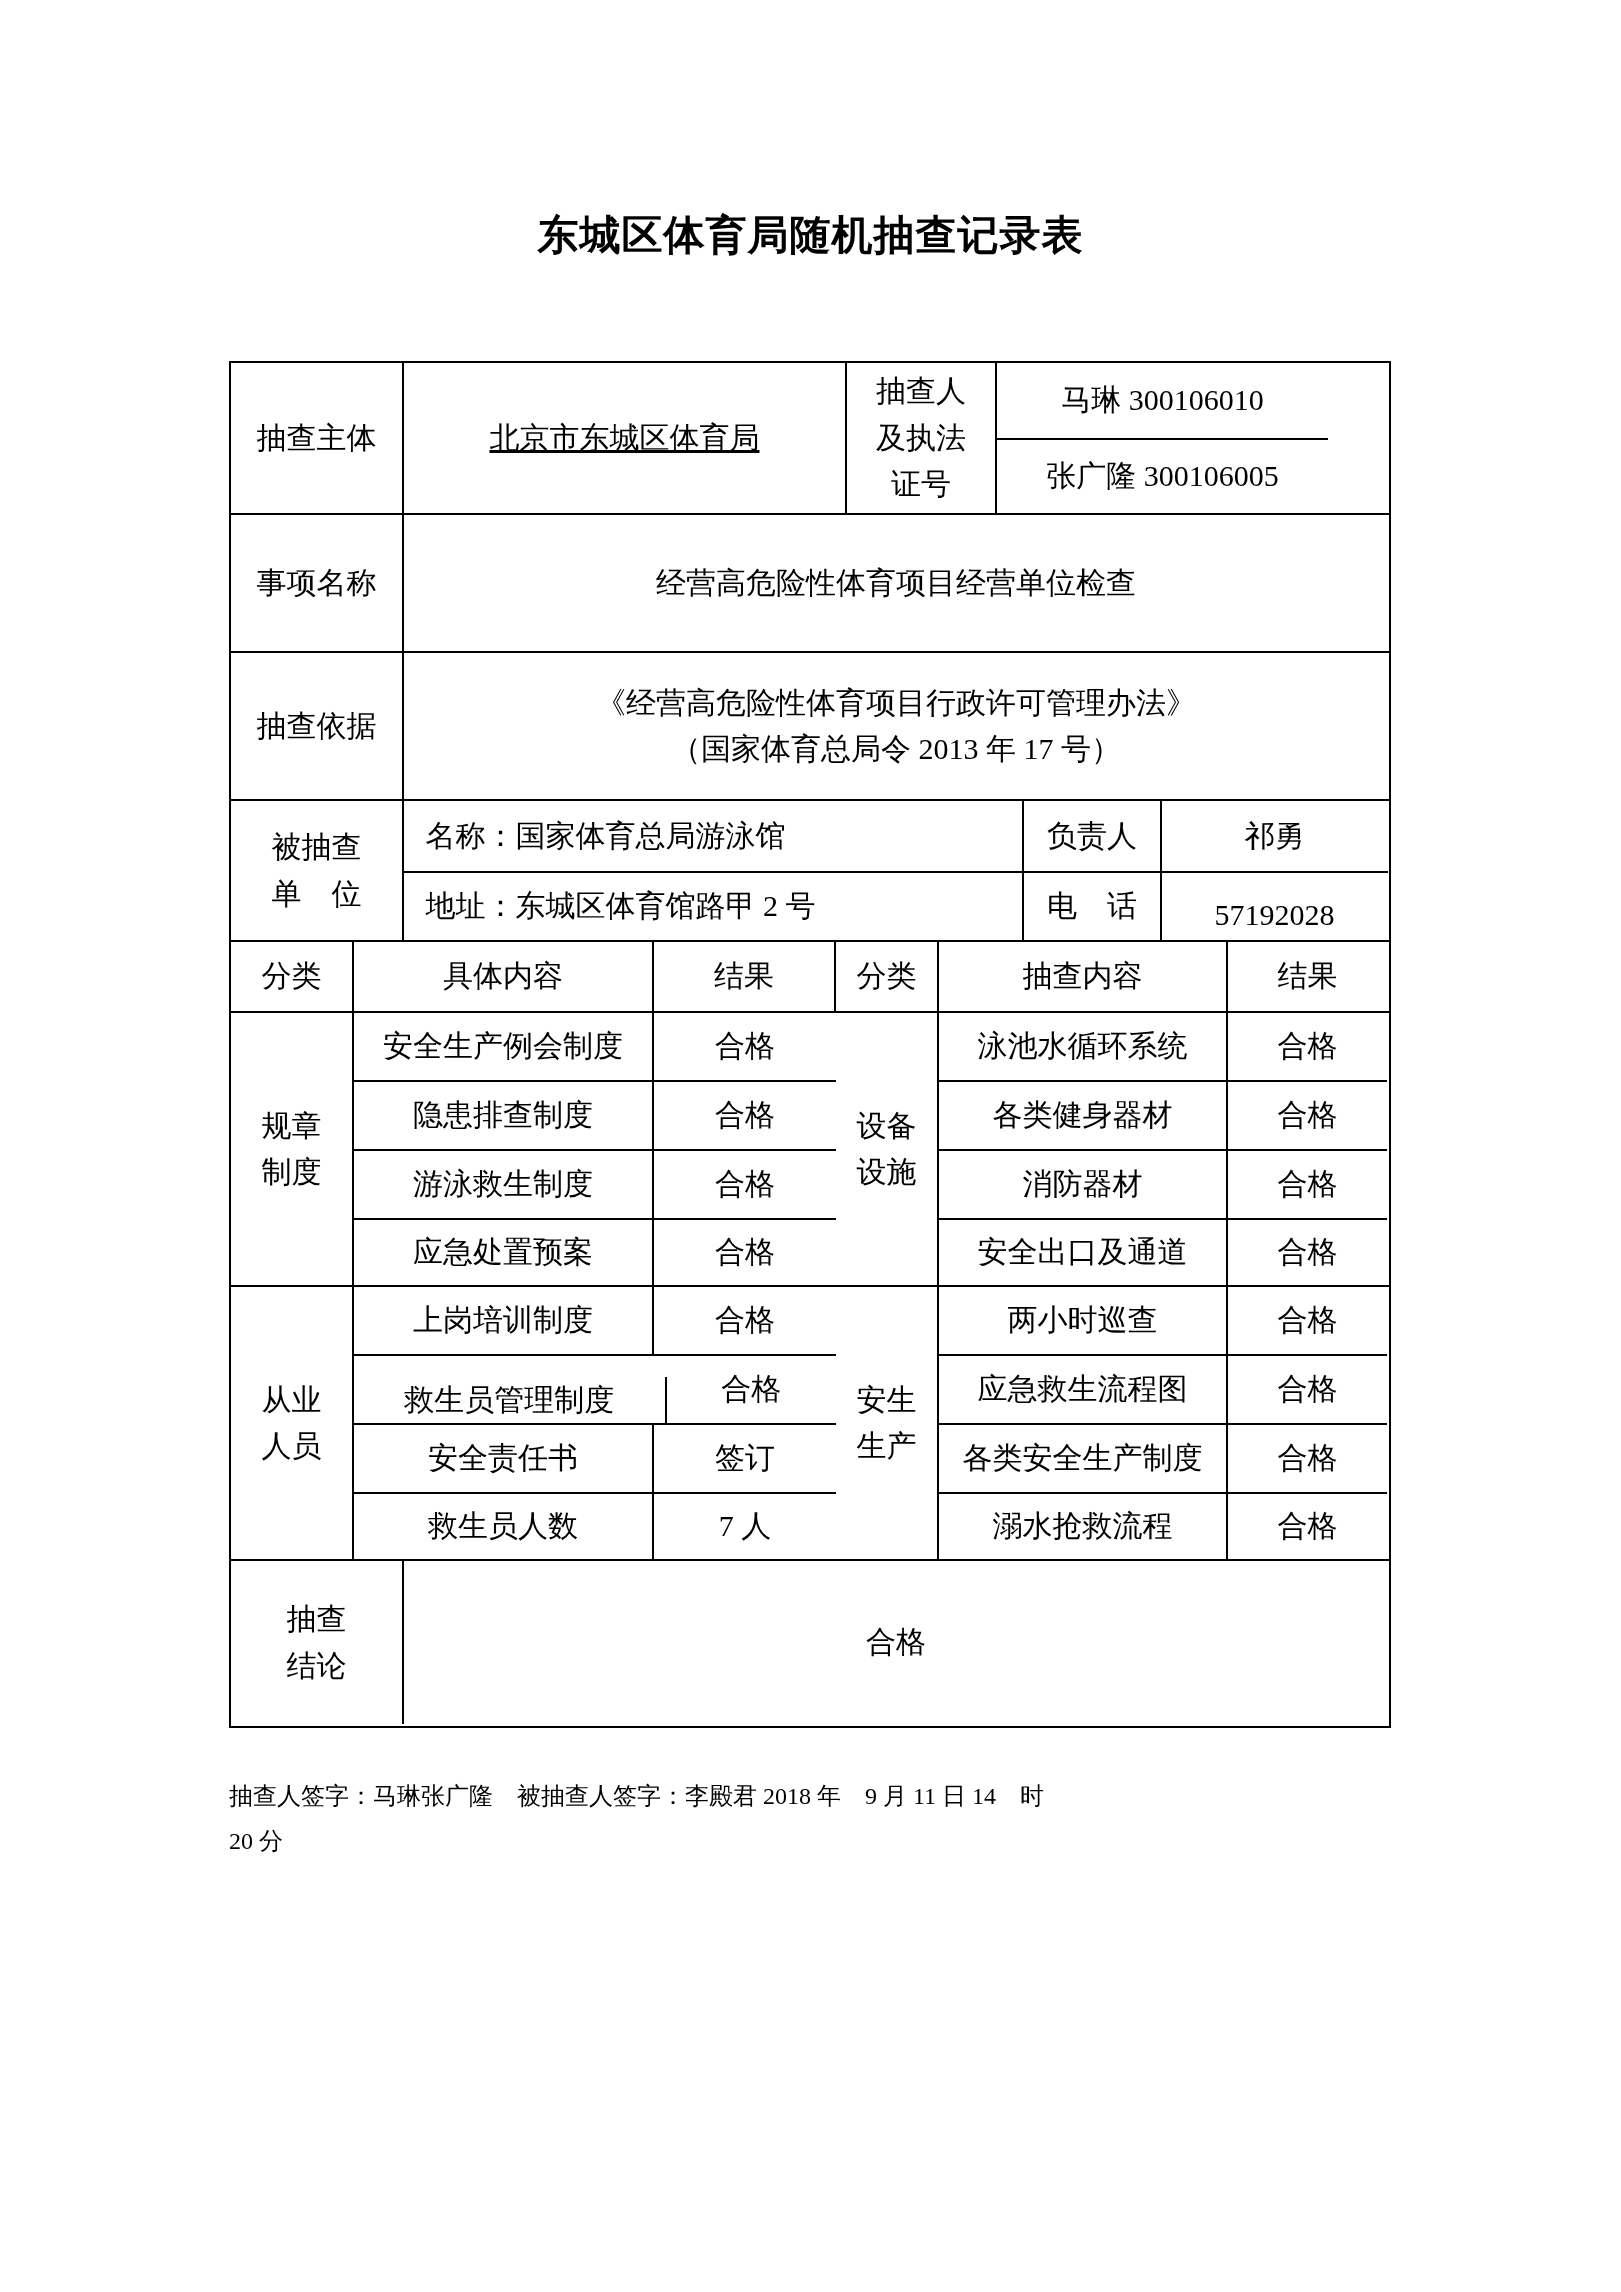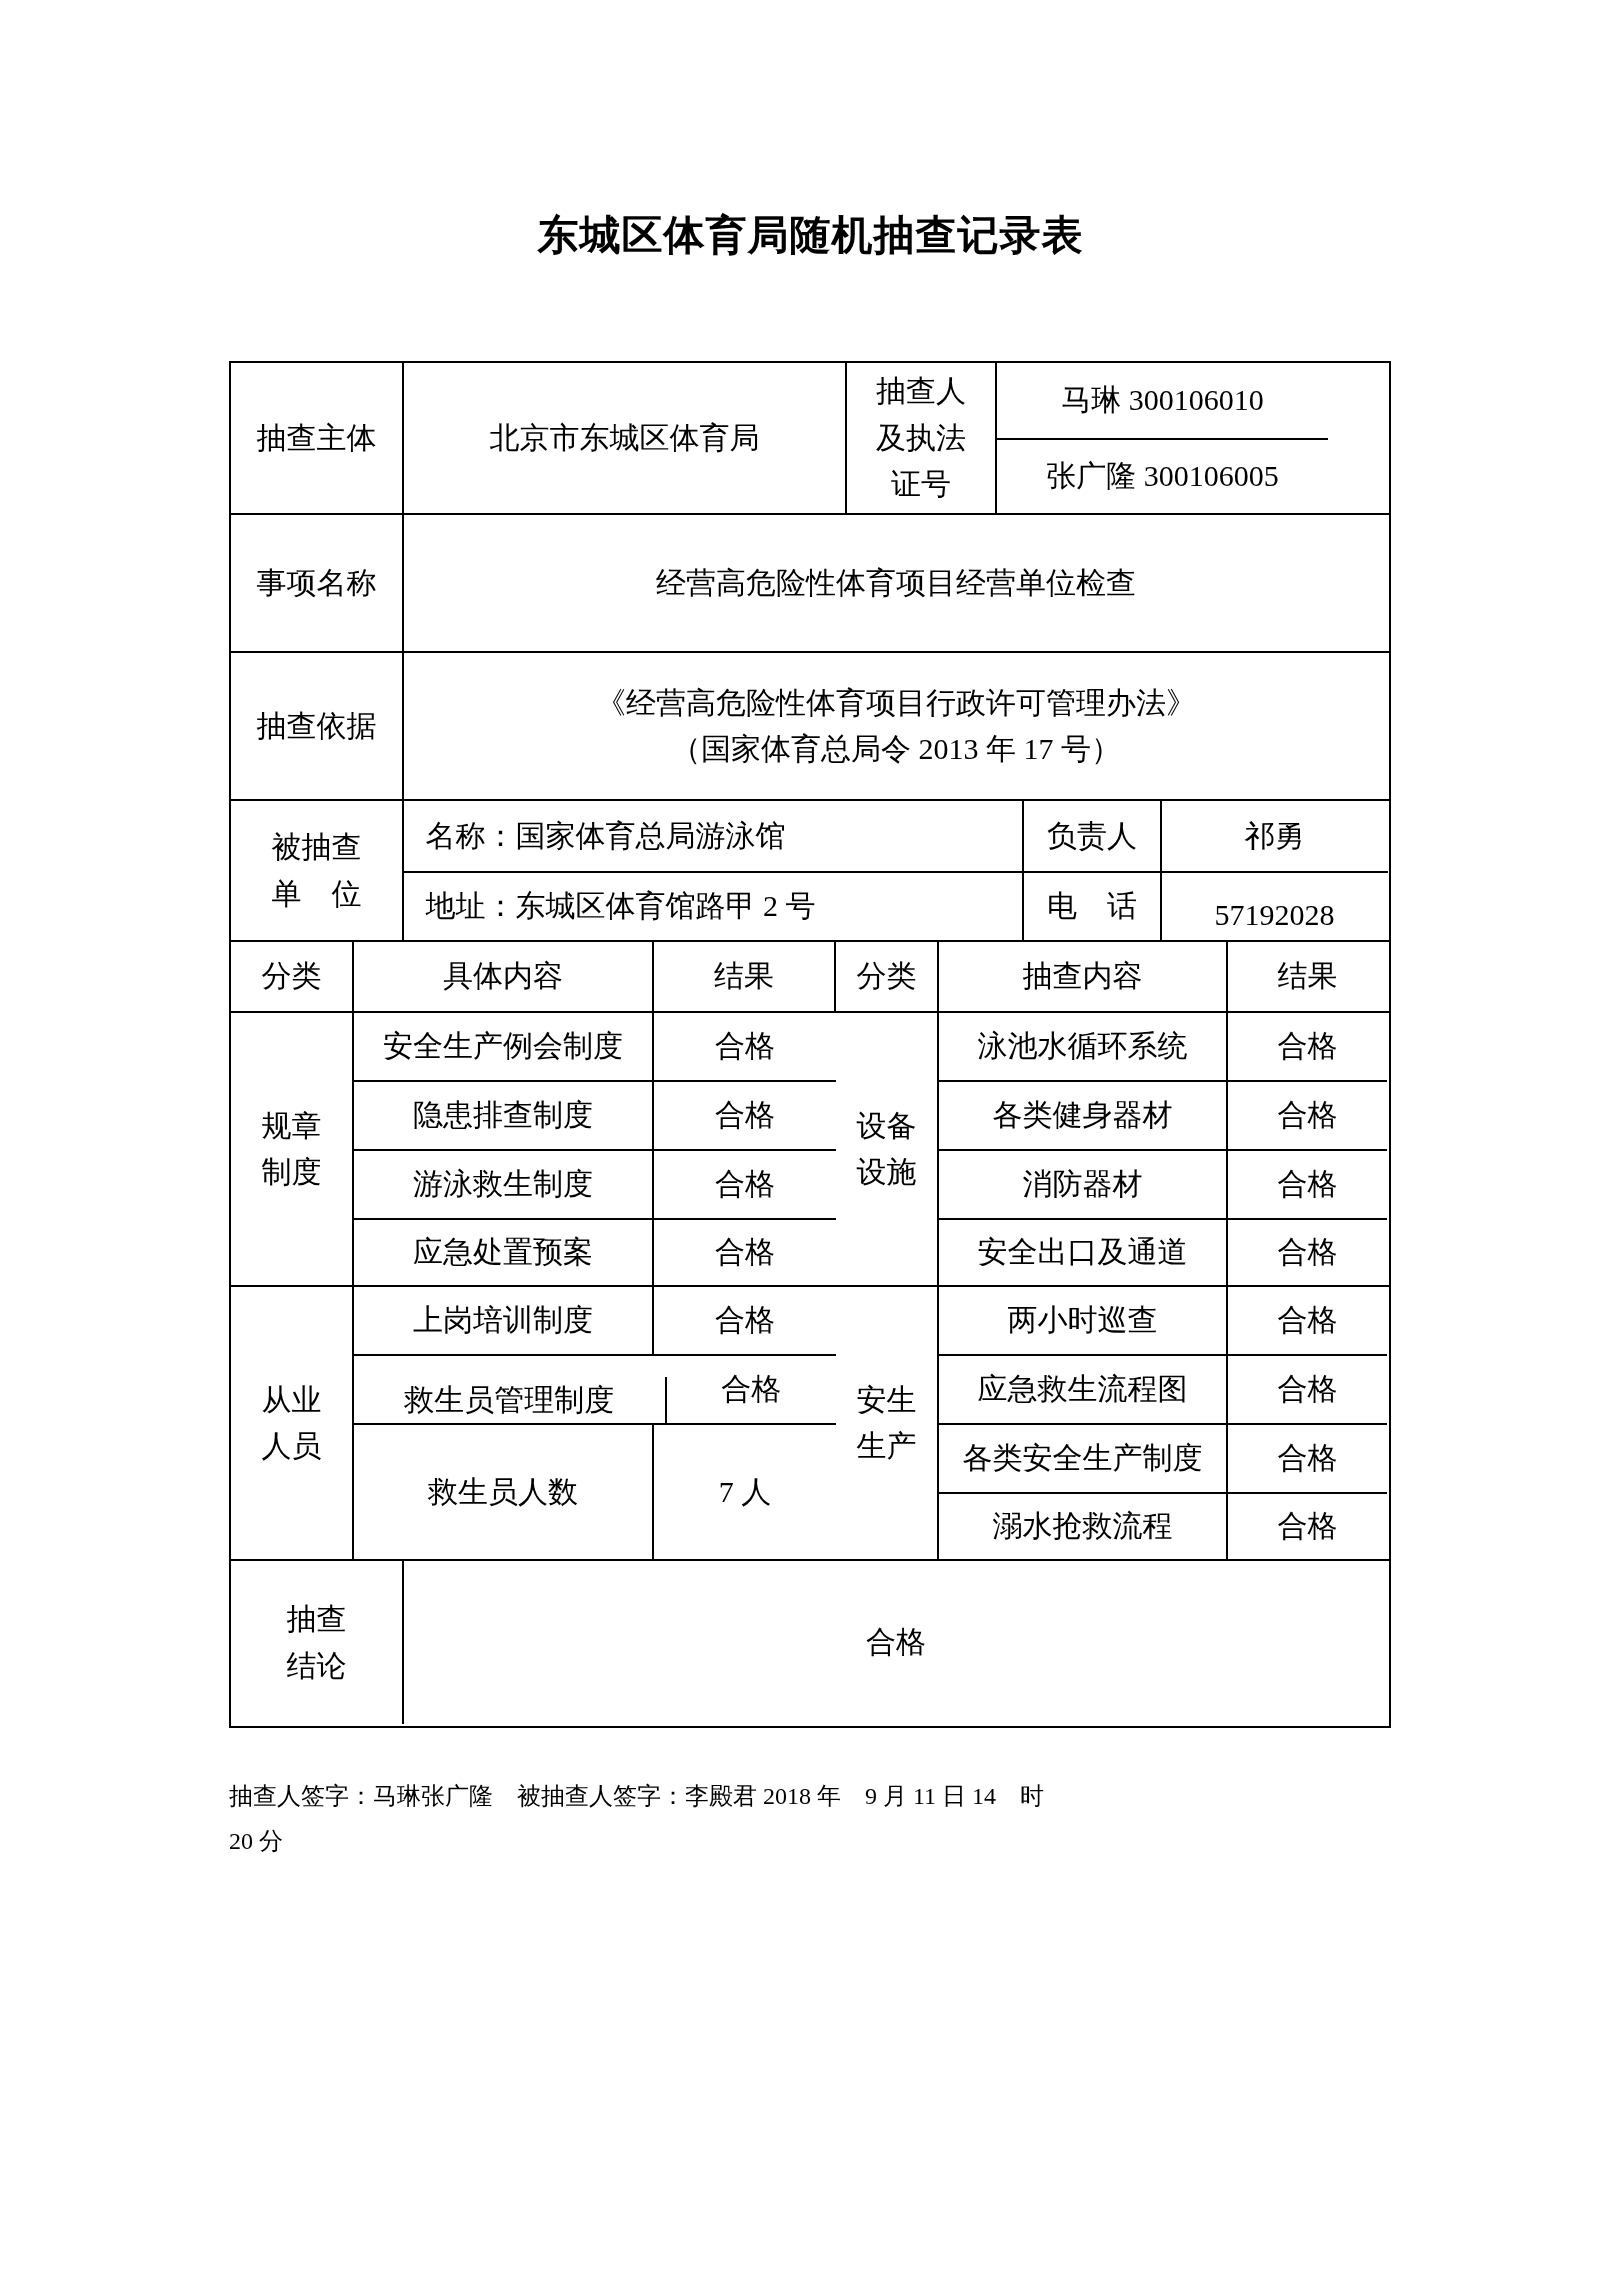--- a/index.html
+++ b/index.html
@@ -77,21 +77,21 @@
 <body>
 
 <div class="page">
 
   <h1 class="doc-title">东城区体育局随机抽查记录表</h1>
 
   <div class="doc-table">
 
     <div class="tr r1">
       <div class="td" style="width:173px;">抽查主体</div>
-      <div class="td" style="width:443px;">北京市东城区体育局</div>
+      <div class="td" style="width:443px;text-decoration:underline;">北京市东城区体育局</div>
       <div class="td" style="width:150px;">
         <div class="multiline">
           <div>抽查人</div>
           <div>及执法</div>
           <div>证号</div>
         </div>
       </div>
       <div class="stackcol" style="width:331px;">
         <div class="subrow" style="flex:0 0 77px;">
           <div class="subcell no-br" style="flex:1;">马琳 300106010</div>
@@ -207,20 +207,24 @@
       </div>
       <div class="stackcol" style="width:482px;">
         <div class="subrow" style="flex:0 0 69px;">
           <div class="subcell" style="width:300px;">上岗培训制度</div>
           <div class="subcell no-br" style="width:182px;">合格</div>
         </div>
         <div class="subrow" style="flex:0 0 69px;">
           <div class="subcell" style="width:336px;margin-top:21px;">救生员管理制度</div>
           <div class="subcell no-br" style="width:182px;">合格</div>
         </div>
+        <div class="subrow" style="flex:0 0 69px;">
+          <div class="subcell" style="width:300px;">安全责任书</div>
+          <div class="subcell no-br" style="width:182px;">签订</div>
+        </div>
         <div class="subrow lastsub">
           <div class="subcell" style="width:300px;">救生员人数</div>
           <div class="subcell no-br" style="width:182px;">7 人</div>
         </div>
       </div>
       <div class="td" style="width:103px;">
         <div class="multiline">
           <div>安生</div>
           <div>生产</div>
         </div>

